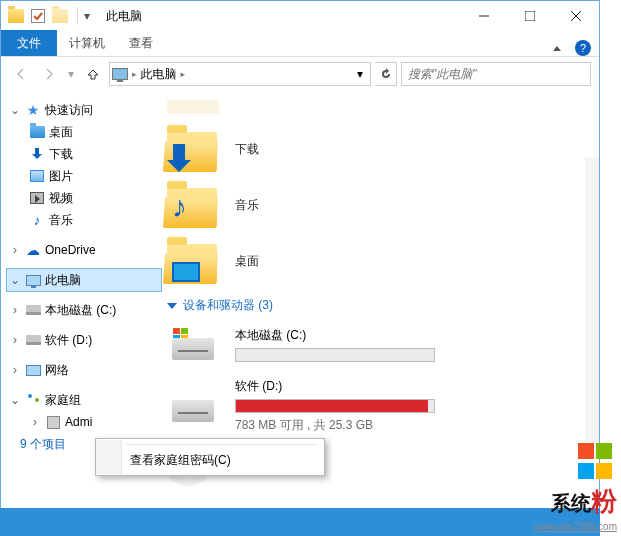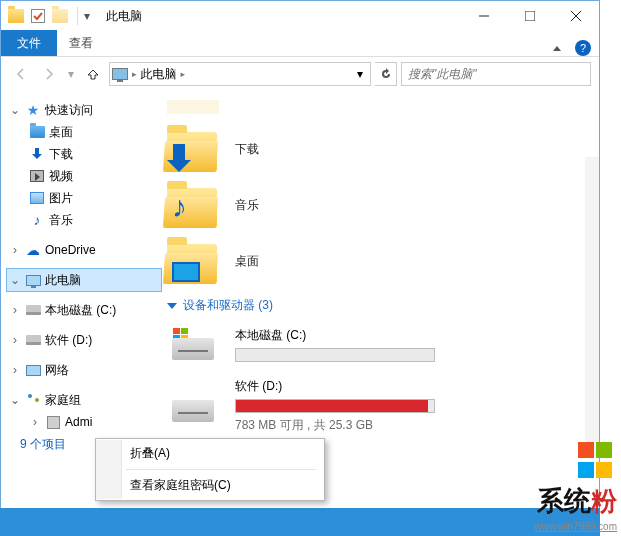--- a/index.html
+++ b/index.html
@@ -102,21 +102,21 @@
     .cm hr{border:none;border-top:1px solid #e5e5e5;margin:3px 8px 3px 30px;}
     .cm li.boxed{outline:2px solid #d02a2a;outline-offset:-1px;}
     .watermarks{position:absolute;right:4px;bottom:4px;z-index:30;display:flex;flex-direction:column;align-items:flex-end;gap:2px;}
     .ms-tiles{display:flex;flex-wrap:wrap;width:40px;height:40px;}
     .ms-tiles span{width:16px;height:16px;margin:1px;}
     .t1{background:#f25022;}
     .t2{background:#7fba00;}
     .t3{background:#00a4ef;}
     .t4{background:#ffb900;}
     .wm-row{display:flex;align-items:baseline;}
-    .wm-big{font-size:27px;font-weight:700;color:#111;font-family:Liberation Mono, monospace;}
+    .wm-big{font-size:20px;font-weight:700;color:#111;font-family:Liberation Mono, monospace;}
     .wm-accent{color:#d02a2a;font-size:26px;font-weight:700;}
     .wm-url{font-size:10px;color:#888;text-decoration:underline;}
     .scrollhint{position:absolute;right:0;top:66px;width:14px;height:300px;background:#f4f4f4;}
     .blue-strip{position:absolute;left:0;bottom:0;height:28px;width:600px;background:#2d8fd7;z-index:5;}
   </style>
 </head>
 <body>
 
 <div class="window">
   <div class="titlebar">
@@ -149,20 +149,21 @@
           <svg>
             <line x1="0" y1="0" x2="10" y2="10" stroke="#222"></line>
             <line x1="10" y1="0" x2="0" y2="10" stroke="#222"></line>
           </svg>
         </div>
     </div>
   </div>
 
   <div class="ribbon-tabs">
     <div class="tab-file">文件</div>
+    <div class="tab">计算机</div>
     <div class="tab">查看</div>
     <div class="ribbon-right">
       <span class="caret-up"></span>
       <span class="help-circle">?</span>
     </div>
   </div>
 
   <div class="addr-row">
     <div class="nav-btn disabled">
         <svg width="14" height="14">
@@ -211,29 +212,29 @@
         <span>桌面</span>
       </div>
       <div class="tree-item indent1">
         <span class="tree-icon">
             <span class="dl-arrow"></span>
           </span>
         <span>下载</span>
       </div>
       <div class="tree-item indent1">
         <span class="tree-icon">
+            <span class="img-icon"></span>
+          </span>
+        <span>图片</span>
+      </div>
+      <div class="tree-item indent1">
+        <span class="tree-icon">
             <span class="vid-icon"></span>
           </span>
         <span>视频</span>
-      </div>
-      <div class="tree-item indent1">
-        <span class="tree-icon">
-            <span class="img-icon"></span>
-          </span>
-        <span>图片</span>
       </div>
       <div class="tree-item indent1">
         <span class="tree-icon music-icon">♪</span>
         <span>音乐</span>
       </div>
       <div class="spacer"></div>
       <div class="tree-item">
         <span class="tree-expander">›</span>
         <span class="tree-icon cloud-icon">☁</span>
         <span>OneDrive</span>
@@ -370,21 +371,20 @@
 
     <div class="scrollhint"></div>
   </div>
 </div>
 
 <div class="blue-strip"></div>
 
 <div class="cm">
   <div class="cm-gutter"></div>
   <ul>
-    <li>折叠(A)</li>
     <hr>
     <li>查看家庭组密码(C)</li>
   </ul>
 </div>
 
 <div class="watermarks">
   <div class="ms-tiles">
     <span class="t1"></span>
       <span class="t2"></span>
       <span class="t3"></span>

